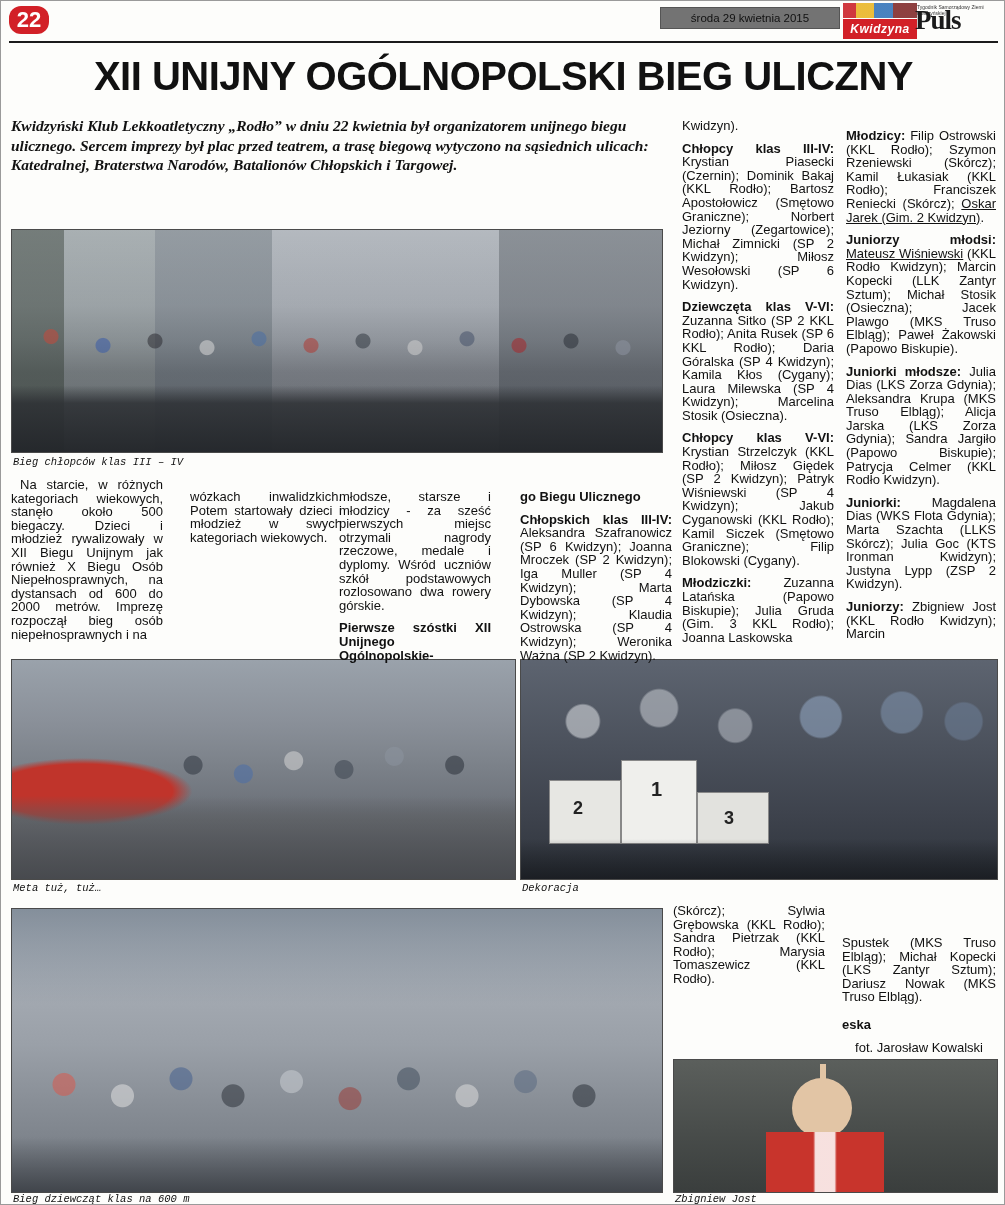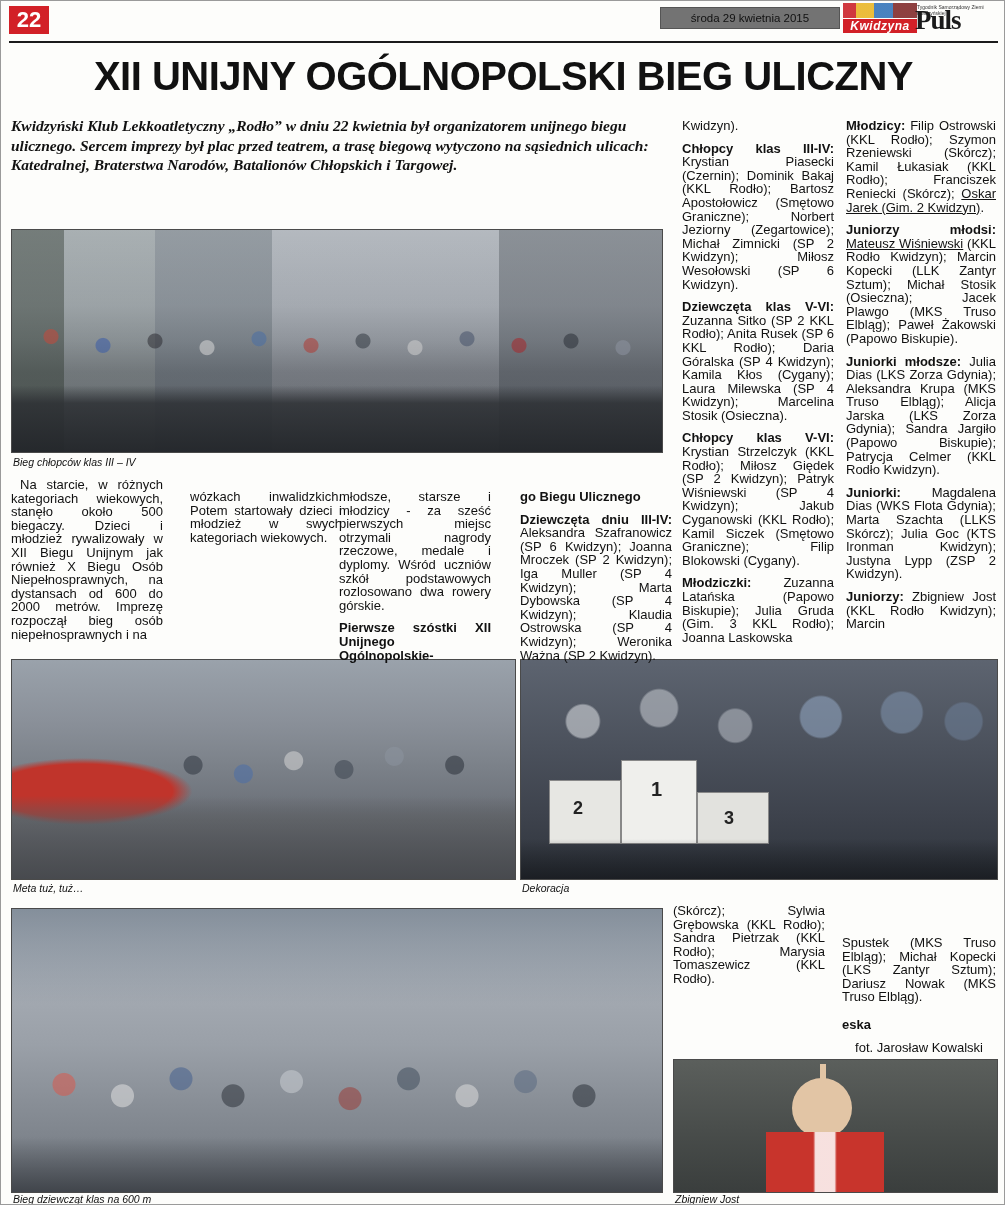--- a/index.html
+++ b/index.html
@@ -10,31 +10,32 @@
     border:1px solid #9a9a9a;
     box-sizing:border-box;
   }
   
   .masthead{position:absolute;left:0;top:0;width:1005px;height:42px;}
   .page-num{
     position:absolute;left:8px;top:5px;width:40px;height:28px;
     background:#d22027;color:#ffffff;font-weight:bold;font-size:22px;
     display:flex;align-items:center;justify-content:center;
     font-family:"Liberation Sans", sans-serif;
+    border-radius:12px;
   }
   .date-box{
     position:absolute;left:659px;top:6px;width:178px;height:20px;
     border:1px solid #555;background:#737373;
     font-size:11.5px;color:#111;display:flex;align-items:center;justify-content:center;
   }
   .logo{
     position:absolute;left:842px;top:2px;width:155px;height:36px;
   }
   .logo .kw{
-    position:absolute;left:0;top:16px;width:74px;height:14px;background:#d22027;
+    position:absolute;left:0;top:16px;width:74px;height:20px;background:#d22027;
     color:#fff;font-size:12px;font-style:italic;font-weight:bold;
     display:flex;align-items:center;justify-content:center;letter-spacing:.5px;
   }
   .logo .puls{
     position:absolute;left:72px;top:2px;font-size:27px;font-weight:bold;color:#1b1b1b;
     font-family:"Liberation Serif", serif;letter-spacing:-1px;
   }
   .logo .tiny{
     position:absolute;left:74px;top:1px;font-size:5px;color:#333;line-height:6px;width:80px;
   }
@@ -55,21 +56,21 @@
   }
   .lede{
     position:absolute;left:10px;top:115px;width:655px;
     font-family:"Liberation Serif", serif;
     font-size:15.5px;line-height:19.5px;color:#111;font-style:italic;font-weight:600;
   }
 
   
   .photo{position:absolute;background:#8d9099;border:1px solid #4a4a4a;overflow:hidden;}
   .cap{
-    position:absolute;font-family:Liberation Sans, sans-serif;font-style:italic;
+    position:absolute;font-family:Liberation Mono, monospace;font-style:italic;
     font-size:10.5px;color:#111;
   }
   .ph-grad{position:absolute;inset:0;}
 
   
   .dots{position:absolute;inset:0;opacity:.55;}
 
   
   .col{
     position:absolute;font-family:Liberation Sans, sans-serif;
@@ -189,41 +190,41 @@
   </div>
 
   <div class="col" style="left:338px;top:489px;width:152px;">
     <p class="noind">młodsze, starsze i młodzicy - za sześć pierwszych miejsc otrzymali nagrody rzeczowe, medale i dyplomy. Wśród uczniów szkół podstawowych rozlosowano dwa rowery górskie.</p>
     <p class="noind b">Pierwsze szóstki XII Unijnego Ogólnopolskie-</p>
   </div>
 
   <div class="col" style="left:519px;top:489px;width:152px;">
     <p class="noind b">go Biegu Ulicznego</p>
     <p class="noind">
-      <span class="b">Dziewczęta dniu III-IV:</span><span> Aleksandra Szafranowicz (SP 6 Kwidzyn); Joanna Mroczek (SP 2 Kwidzyn); Iga Muller (SP 4 Kwidzyn); Marta Dybowska (SP 4 Kwidzyn); Klaudia Ostrowska (SP 4 Kwidzyn); Weronika Ważna (SP 2 Kwidzyn).</span>
+      <span class="b">Chłopskich klas III-IV:</span><span> Aleksandra Szafranowicz (SP 6 Kwidzyn); Joanna Mroczek (SP 2 Kwidzyn); Iga Muller (SP 4 Kwidzyn); Marta Dybowska (SP 4 Kwidzyn); Klaudia Ostrowska (SP 4 Kwidzyn); Weronika Ważna (SP 2 Kwidzyn).</span>
     </p>
   </div>
 
   <div class="col" style="left:681px;top:118px;width:152px;">
     <p class="noind">Kwidzyn).</p>
     <p class="noind">
       <span class="b">Chłopcy klas III-IV:</span><span> Krystian Piasecki (Czernin); Dominik Bakaj (KKL Rodło); Bartosz Apostołowicz (Smętowo Graniczne); Norbert Jeziorny (Zegartowice); Michał Zimnicki (SP 2 Kwidzyn); Miłosz Wesołowski (SP 6 Kwidzyn).</span>
     </p>
     <p class="noind">
       <span class="b">Dziewczęta klas V-VI:</span><span> Zuzanna Sitko (SP 2 KKL Rodło); Anita Rusek (SP 6 KKL Rodło); Daria Góralska (SP 4 Kwidzyn); Kamila Kłos (Cygany); Laura Milewska (SP 4 Kwidzyn); Marcelina Stosik (Osieczna).</span>
     </p>
     <p class="noind">
       <span class="b">Chłopcy klas V-VI:</span><span> Krystian Strzelczyk (KKL Rodło); Miłosz Giędek (SP 2 Kwidzyn); Patryk Wiśniewski (SP 4 Kwidzyn); Jakub Cyganowski (KKL Rodło); Kamil Siczek (Smętowo Graniczne); Filip Blokowski (Cygany).</span>
     </p>
     <p class="noind">
       <span class="b">Młodziczki:</span><span> Zuzanna Latańska (Papowo Biskupie); Julia Gruda (Gim. 3 KKL Rodło); Joanna Laskowska</span>
     </p>
   </div>
 
-  <div class="col" style="left:845px;top:118px;width:150px;">
+  <div class="col" style="left:845px;top:128px;width:150px;">
     <p class="noind">
       <span class="b">Młodzicy:</span><span> Filip Ostrowski (KKL Rodło); Szymon Rzeniewski (Skórcz); Kamil Łukasiak (KKL Rodło); Franciszek Reniecki (Skórcz); </span><span class="u">Oskar Jarek (Gim. 2 Kwidzyn)</span><span>.</span>
     </p>
     <p class="noind">
       <span class="b">Juniorzy młodsi:</span><span class="u"> Mateusz Wiśniewski</span><span> (KKL Rodło Kwidzyn); Marcin Kopecki (LLK Zantyr Sztum); Michał Stosik (Osieczna); Jacek Plawgo (MKS Truso Elbląg); Paweł Żakowski (Papowo Biskupie).</span>
     </p>
     <p class="noind">
       <span class="b">Juniorki młodsze:</span><span> Julia Dias (LKS Zorza Gdynia); Aleksandra Krupa (MKS Truso Elbląg); Alicja Jarska (LKS Zorza Gdynia); Sandra Jargiło (Papowo Biskupie); Patrycja Celmer (KKL Rodło Kwidzyn).</span>
     </p>
     <p class="noind">

